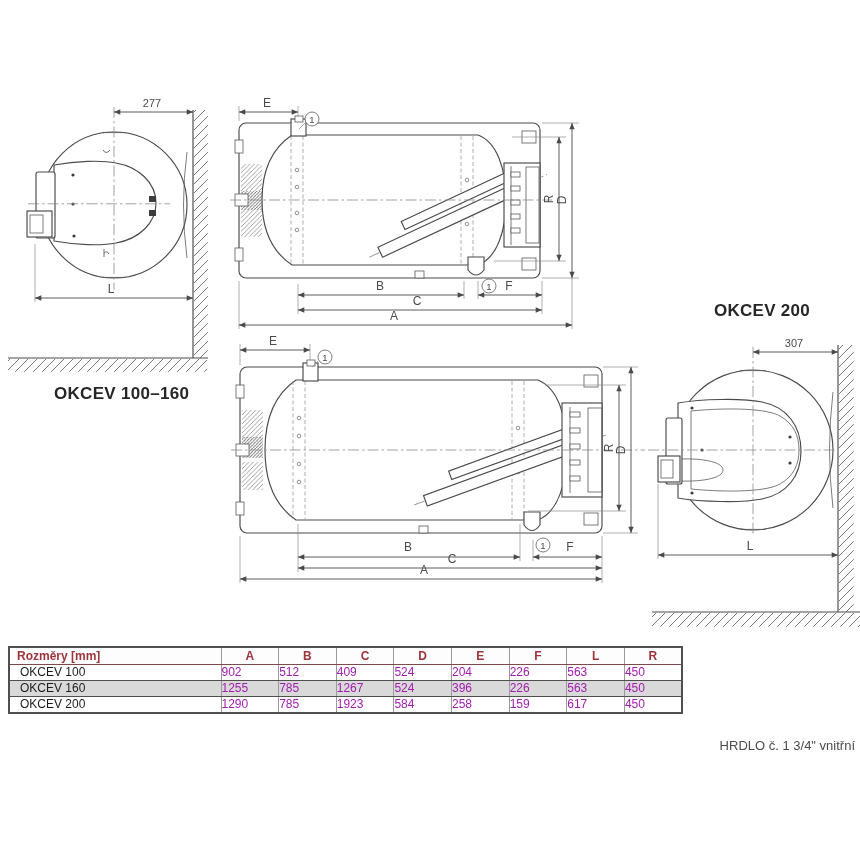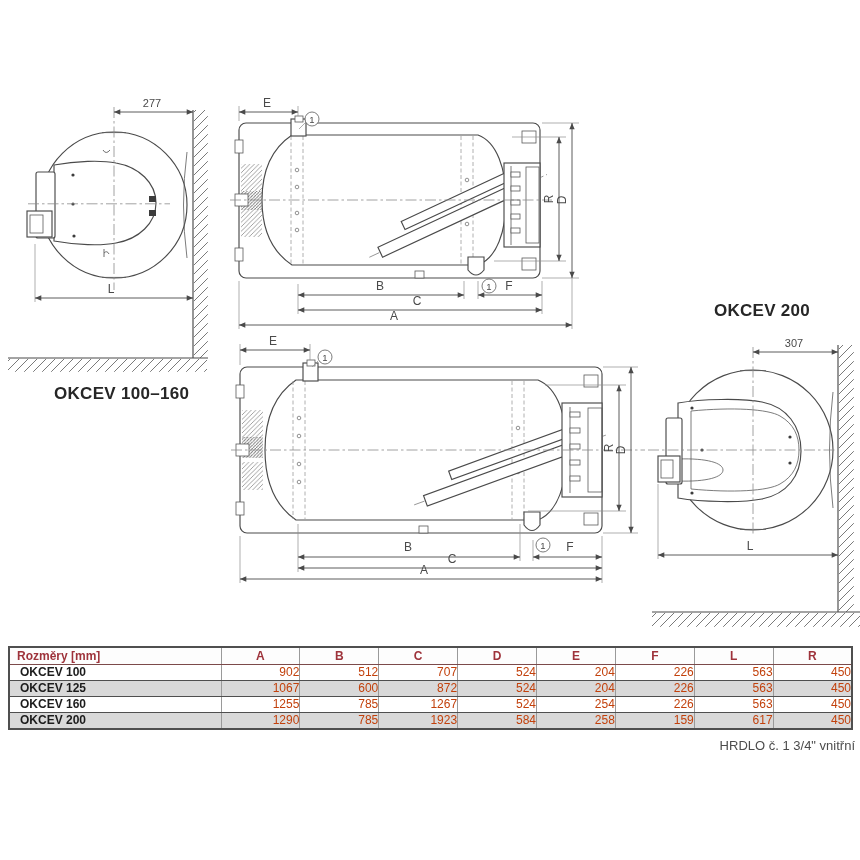--- a/index.html
+++ b/index.html
@@ -4,30 +4,30 @@
 <style>
   html,body{margin:0;padding:0;background:#ffffff;}
   body{width:860px;height:860px;font-family:"Liberation Sans",sans-serif;}
   #stage{position:relative;width:860px;height:860px;background:#fff;overflow:hidden;padding-left:26px;}
   #drawings{position:absolute;left:0;top:0;}
   .title{position:absolute;font-weight:bold;font-size:17px;color:#262626;letter-spacing:.3px;white-space:nowrap;}
   #title-left{left:34px;top:384px;margin-left:20px;}
   #title-right{left:712px;top:301px;width:100px;text-align:center;}
   .footnote{position:absolute;left:455px;top:738px;width:400px;text-align:right;font-size:13px;color:#4c4c4c;}
   
-  #dimtable{position:absolute;left:8px;top:646px;width:845px;border-collapse:collapse;table-layout:fixed;
+  #dimtable{position:absolute;left:8px;top:646px;width:675px;border-collapse:collapse;table-layout:fixed;
             font-size:12px;border:2px solid #4f4f4f;}
   #dimtable th,#dimtable td{border-top:1px solid #4f4f4f;border-bottom:1px solid #4f4f4f;
             border-left:1px solid #9a9a9a;border-right:1px solid #9a9a9a;
             padding:0;height:15px;line-height:15px;overflow:hidden;white-space:nowrap;}
   #dimtable thead th{height:16px;color:#9e333b;font-weight:bold;background:#fdfdfd;
             border-top:1px solid #7c4a4a;border-bottom:1px solid #7c4a4a;}
   #dimtable thead th.unit{text-align:left;padding-left:7px;}
-  #dimtable td.rowlabel{font-weight:bold;color:#1c1c1c;text-align:left;padding-left:10px;}
-  #dimtable td.val{color:#c2410c;text-align:right;font-stretch:condensed;}
+  #dimtable td.rowlabel{font-weight:normal;color:#1c1c1c;text-align:left;padding-left:10px;}
+  #dimtable td.val{color:#a21caf;text-align:left;font-stretch:condensed;}
   #dimtable tbody tr:nth-child(even){background:#d9d9d9;}
   #dimtable tbody tr:nth-child(odd){background:#ffffff;}
   
   .outline{stroke:#4a4a4a;stroke-width:1.15;fill:none;}
   .thin{stroke:#5a5a5a;stroke-width:0.8;fill:none;}
   .white{fill:#ffffff;}
   .dim{stroke:#4a4a4a;stroke-width:0.9;fill:none;}
   .ext{stroke:#8c8c8c;stroke-width:0.7;fill:none;}
   .cl{stroke:#8a8a8a;stroke-width:0.8;fill:none;stroke-dasharray:11 3 2.5 3;}
   .weld{stroke:#9c9c9c;stroke-width:0.8;fill:none;stroke-dasharray:4 2.5;}
@@ -312,45 +312,34 @@
       <th>F</th>
       <th>L</th>
       <th>R</th>
     </tr>
   </thead>
   <tbody>
     <tr>
       <td class="rowlabel">OKCEV 100</td>
       <td class="val">902</td>
       <td class="val">512</td>
-      <td class="val">707</td>
-      <td class="val">524</td>
-      <td class="val">204</td>
-      <td class="val">226</td>
-      <td class="val">563</td>
-      <td class="val">450</td>
-    </tr>
-    <tr>
-      <td class="rowlabel">OKCEV 125</td>
-      <td class="val">1067</td>
-      <td class="val">600</td>
-      <td class="val">872</td>
+      <td class="val">409</td>
       <td class="val">524</td>
       <td class="val">204</td>
       <td class="val">226</td>
       <td class="val">563</td>
       <td class="val">450</td>
     </tr>
     <tr>
       <td class="rowlabel">OKCEV 160</td>
       <td class="val">1255</td>
       <td class="val">785</td>
       <td class="val">1267</td>
       <td class="val">524</td>
-      <td class="val">254</td>
+      <td class="val">396</td>
       <td class="val">226</td>
       <td class="val">563</td>
       <td class="val">450</td>
     </tr>
     <tr>
       <td class="rowlabel">OKCEV 200</td>
       <td class="val">1290</td>
       <td class="val">785</td>
       <td class="val">1923</td>
       <td class="val">584</td>

